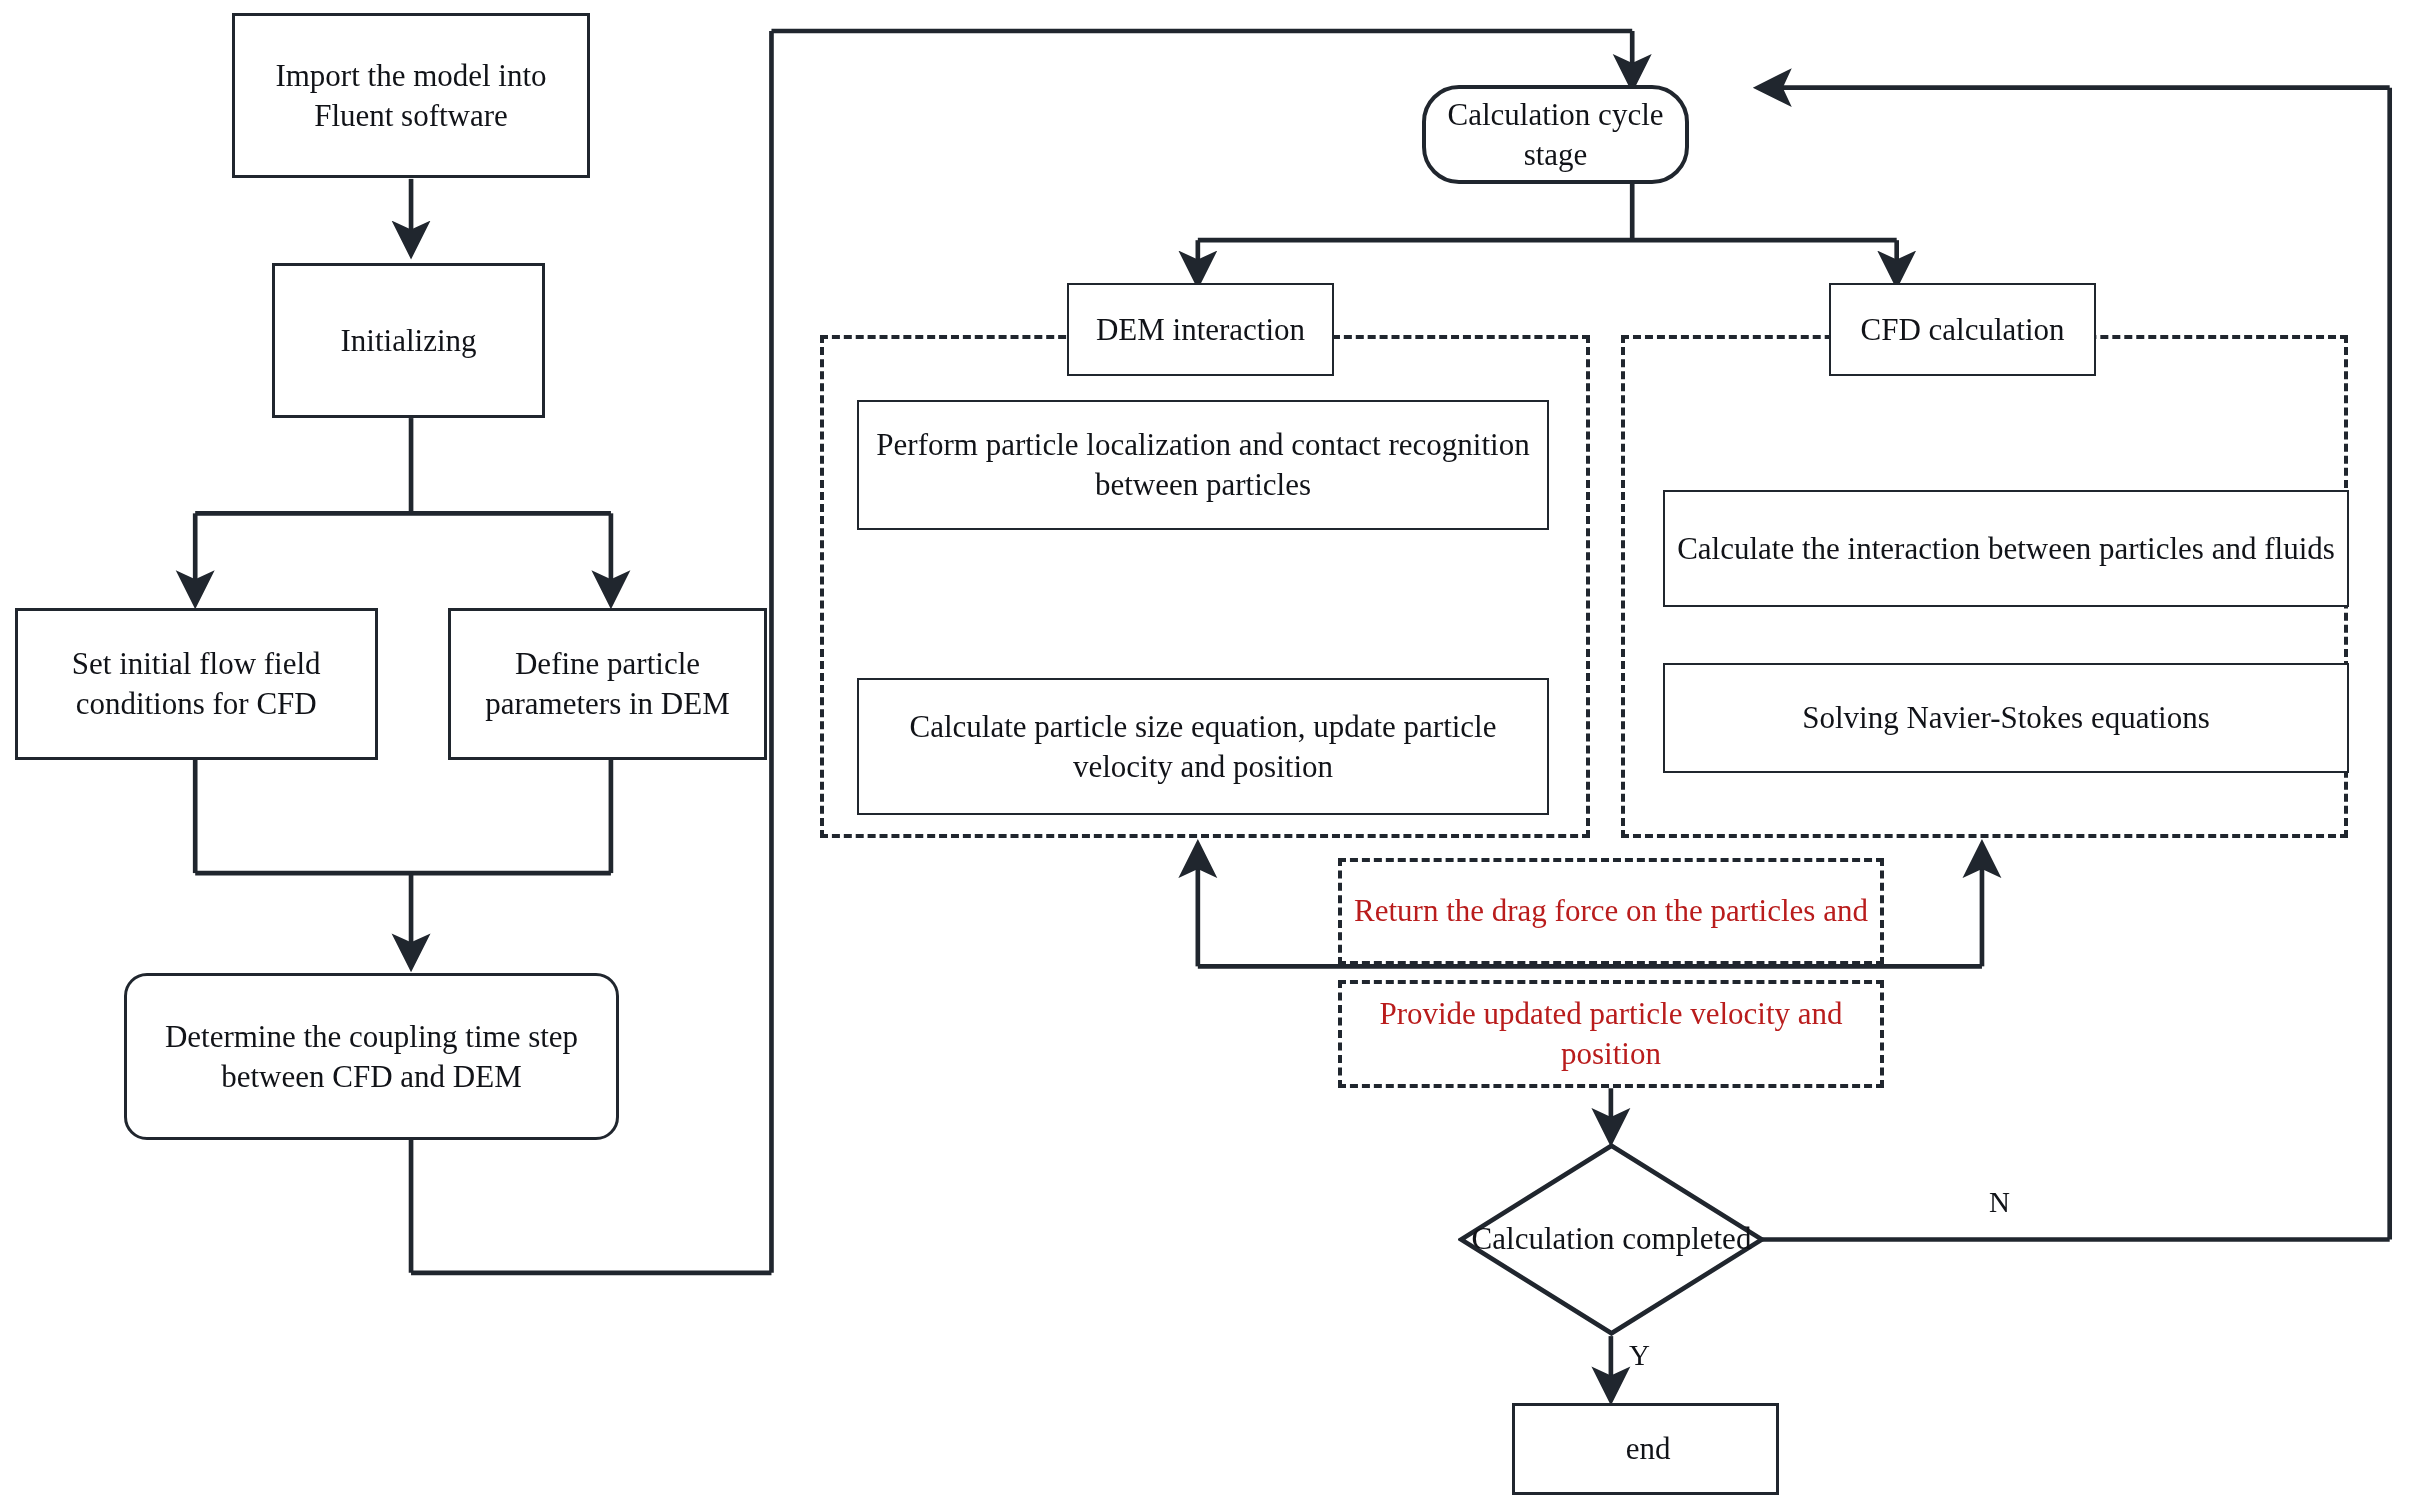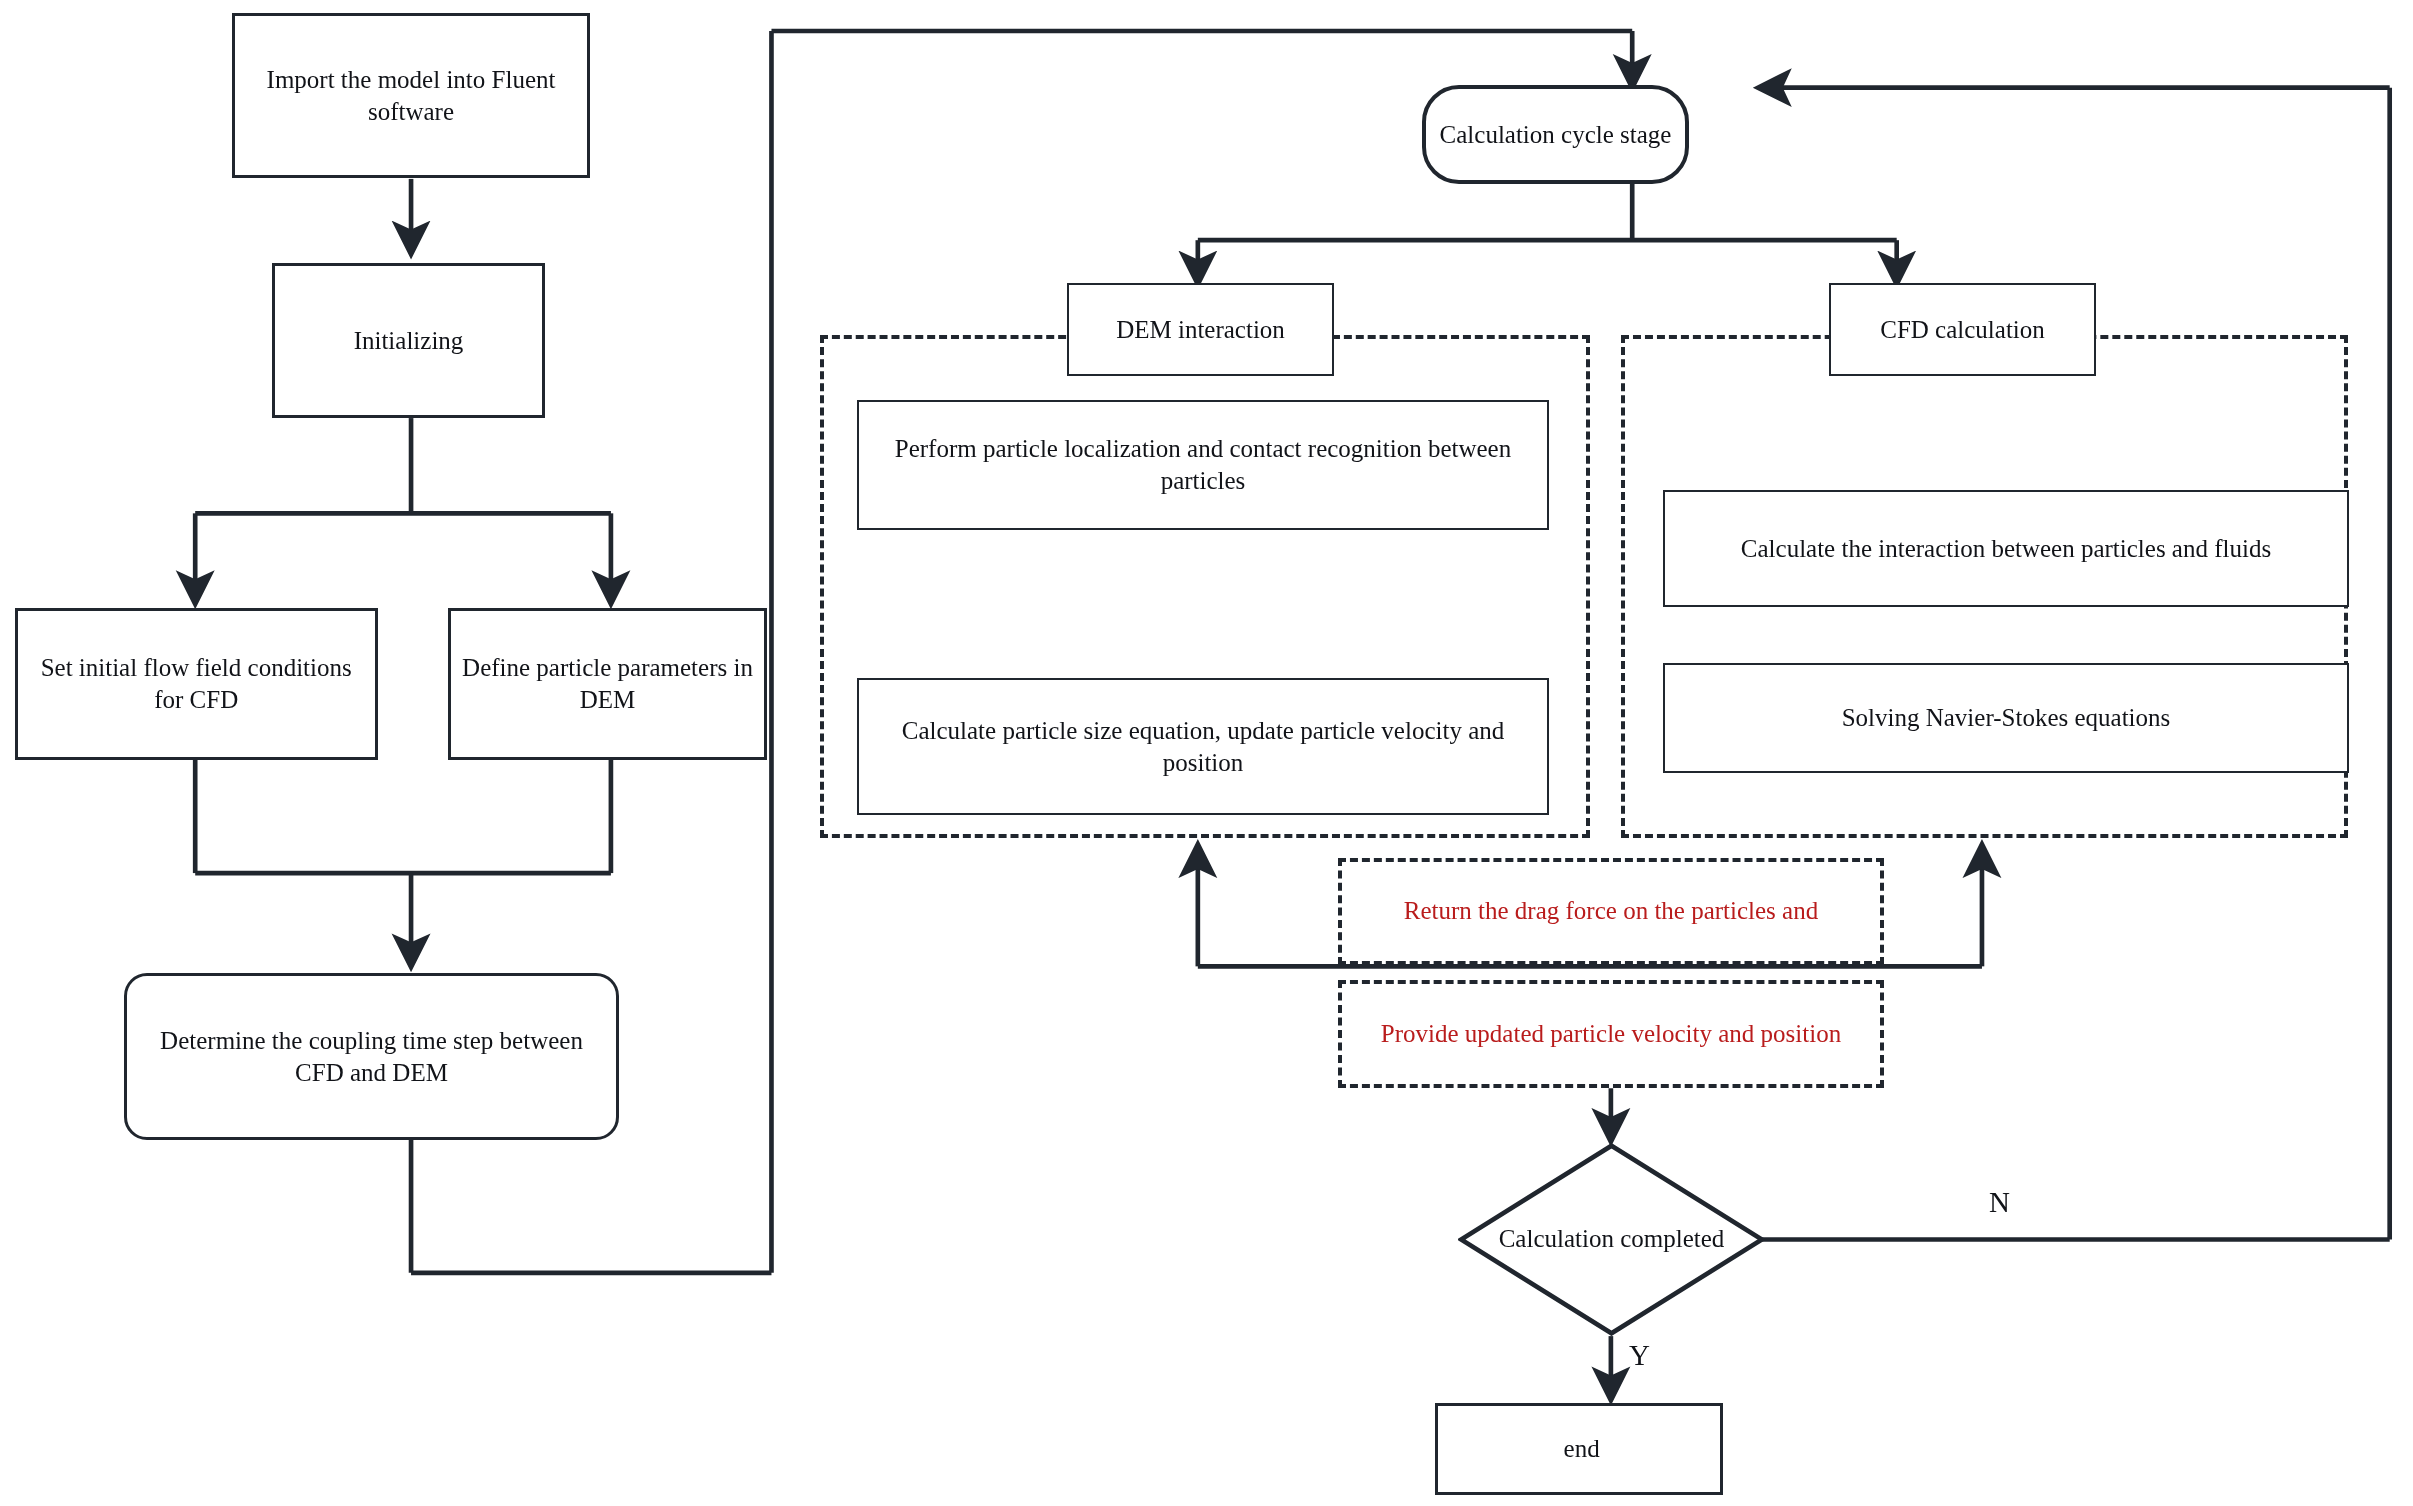--- a/index.html
+++ b/index.html
@@ -78,21 +78,21 @@
     text-align: center;
     line-height: 1.3;
     color: #111318;
   }
   .edge-label {
     position: absolute;
     color: #111318;
     z-index: 5;
     background: transparent;
   }
-  .fs-big { font-size: 25px; }
+  .fs-big { font-size: 31px; }
   .fs-med { font-size: 29px; }
 </style>
 </head>
 <body>
 
 <div id="canvas">
 
   <svg class="edges" viewBox="0 0 3622 2261">
     <defs>
       <marker id="arrow" viewBox="0 0 14 14" refX="11" refY="7" markerWidth="9" markerHeight="9" orient="auto-start-reverse">
@@ -199,21 +199,21 @@
     <span>Provide updated particle velocity and position</span>
   </div>
 
   <div class="diamond-wrap" style="left:1458px; top:1143px; width:307px; height:193px;">
     <svg width="307" height="193" viewBox="0 0 460 290">
       <polygon points="230,4 456,145 230,286 4,145" fill="#ffffff" stroke="#20262e" stroke-width="7"></polygon>
     </svg>
     <div class="diamond-label fs-big">Calculation completed</div>
   </div>
 
-  <div class="node fs-big" style="left:1435px; top:1403px; width:288px; height:92px;padding-left:12px;">
+  <div class="node fs-big" style="left:1512px; top:1403px; width:267px; height:92px;padding-left:12px;">
     <span>end</span>
   </div>
 
   <div class="edge-label fs-med" style="left:1989px; top:1186px;">N</div>
   <div class="edge-label fs-med" style="left:1629px; top:1339px;">Y</div>
 
 </div>
 
 
 </body></html>

